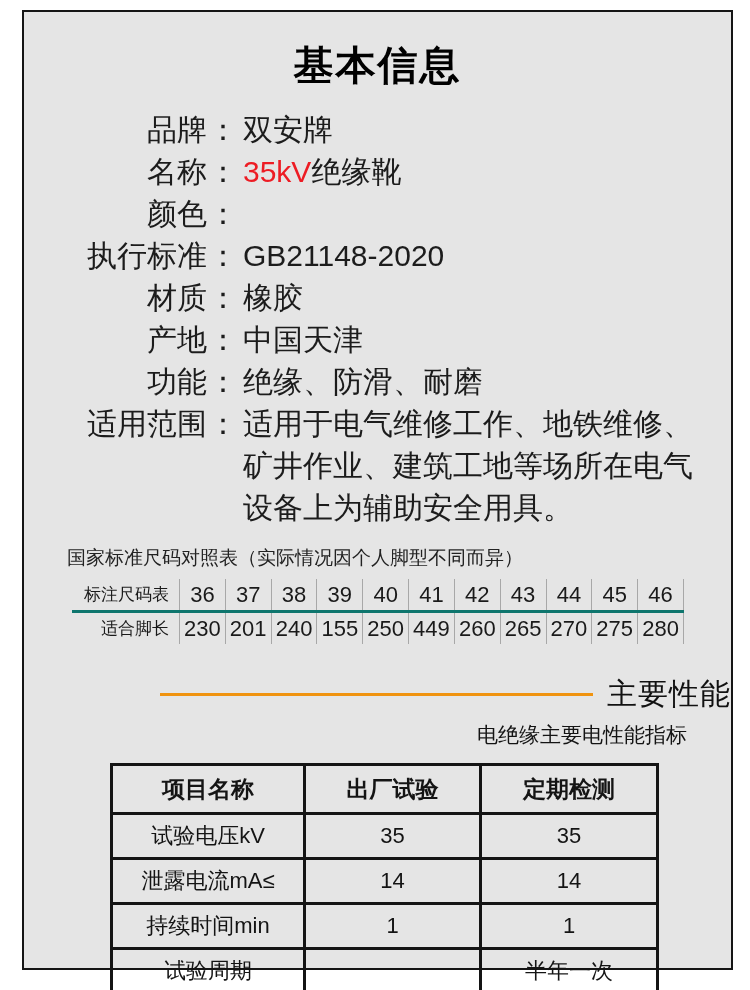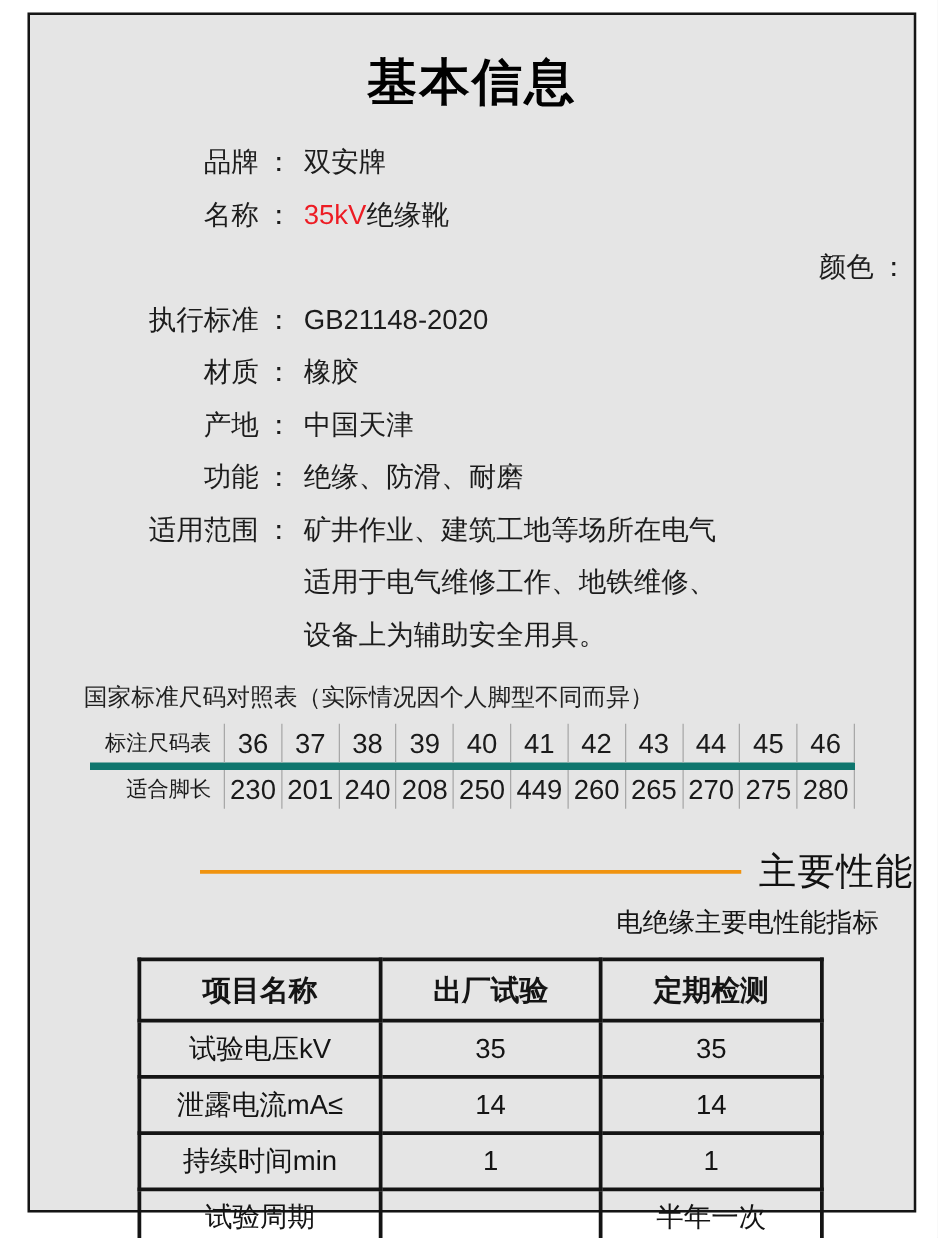--- a/index.html
+++ b/index.html
@@ -1,36 +1,36 @@
 <!DOCTYPE html>
 <html><head>
 <meta charset="utf-8">
 <style>
   html,body{margin:0;padding:0;background:#ffffff;width:750px;height:990px;overflow:hidden;
     font-family:"Liberation Sans","DejaVu Sans",sans-serif;color:#1a1a1a;}
   .frame{position:absolute;left:10px;top:10px;width:707px;height:956px;border:2px solid #151515;background:#e5e5e5;margin-left:12px;}
   .title{margin:26px 0 0 0;text-align:center;font-size:40px;font-weight:900;letter-spacing:2px;color:#000;}
   .info-list{margin-top:16px;}
-  .info-row{display:flex;font-size:22px;line-height:42px;color:#1c1c1c;justify-content:flex-end;}
+  .info-row{display:flex;font-size:30px;line-height:42px;color:#1c1c1c;}
   .info-label{width:183px;text-align:right;flex:0 0 auto;}
   .info-sep{width:32px;text-align:center;flex:0 0 auto;}
   .info-value{flex:1 1 auto;margin-left:4px;}
   .red{color:#ed1c24;}
   .size-note{margin:16px 0 0 43px;font-size:19px;color:#222;}
   .size-table{margin:8px 0 0 48px;width:612px;}
   .size-row{display:flex;height:31px;}
-  .size-row-top{border-bottom:6px solid #0f766e;text-align:right;}
+  .size-row-top{border-bottom:3px solid #0f766e;text-align:right;}
   .size-label{width:97px;flex:0 0 auto;display:flex;align-items:center;justify-content:flex-end;
     padding-right:10px;font-size:17px;border-right:1px solid #a8a8a8;}
   .size-cell{flex:1 1 0;display:flex;align-items:center;justify-content:center;font-size:22px;
     border-right:1px solid #a8a8a8;}
   .perf-header{margin-top:30px;display:flex;align-items:center;justify-content:flex-end;}
   .accent-line{width:433px;height:3px;background:#f0930f;margin-right:14px;flex:0 0 auto;}
   .perf-title{font-size:30px;font-weight:500;color:#111;letter-spacing:1px;}
-  .perf-subtitle{margin-top:6px;text-align:right;padding-right:28px;font-size:21px;color:#141414;}
+  .perf-subtitle{margin-top:6px;text-align:right;padding-right:44px;font-size:21px;color:#141414;}
   .perf-table{margin:14px 0 0 86px;border-collapse:collapse;table-layout:fixed;width:537px;}
   .perf-table th,.perf-table td{border:3px solid #141414;text-align:center;font-size:22px;
     height:42px;padding:0;color:#141414;}
   .perf-table th{height:46px;font-weight:bold;font-size:23px;}
   .col-item{width:190px;} .col-factory{width:173px;} .col-periodic{width:174px;}
 </style>
 </head>
 <body>
 
 <div class="frame">
@@ -77,22 +77,22 @@
     <div class="info-row">
       <span class="info-label">功能</span>
       <span class="info-sep">：</span>
       <span class="info-value">绝缘、防滑、耐磨</span>
     </div>
 
     <div class="info-row">
       <span class="info-label">适用范围</span>
       <span class="info-sep">：</span>
       <span class="info-value">
+        <div>适用于电气维修工作、地铁维修、</div>
         <div>矿井作业、建筑工地等场所在电气</div>
-        <div>适用于电气维修工作、地铁维修、</div>
         <div>设备上为辅助安全用具。</div>
       </span>
     </div>
   </div>
 
   <div class="size-note">国家标准尺码对照表（实际情况因个人脚型不同而异）</div>
 
   <div class="size-table">
     <div class="size-row size-row-top">
       <div class="size-label">标注尺码表</div>
@@ -106,21 +106,21 @@
       <div class="size-cell">43</div>
       <div class="size-cell">44</div>
       <div class="size-cell">45</div>
       <div class="size-cell">46</div>
     </div>
     <div class="size-row">
       <div class="size-label">适合脚长</div>
       <div class="size-cell">230</div>
       <div class="size-cell">201</div>
       <div class="size-cell">240</div>
-      <div class="size-cell">208</div>
+      <div class="size-cell">155</div>
       <div class="size-cell">250</div>
       <div class="size-cell">449</div>
       <div class="size-cell">260</div>
       <div class="size-cell">265</div>
       <div class="size-cell">270</div>
       <div class="size-cell">275</div>
       <div class="size-cell">280</div>
     </div>
   </div>
 

